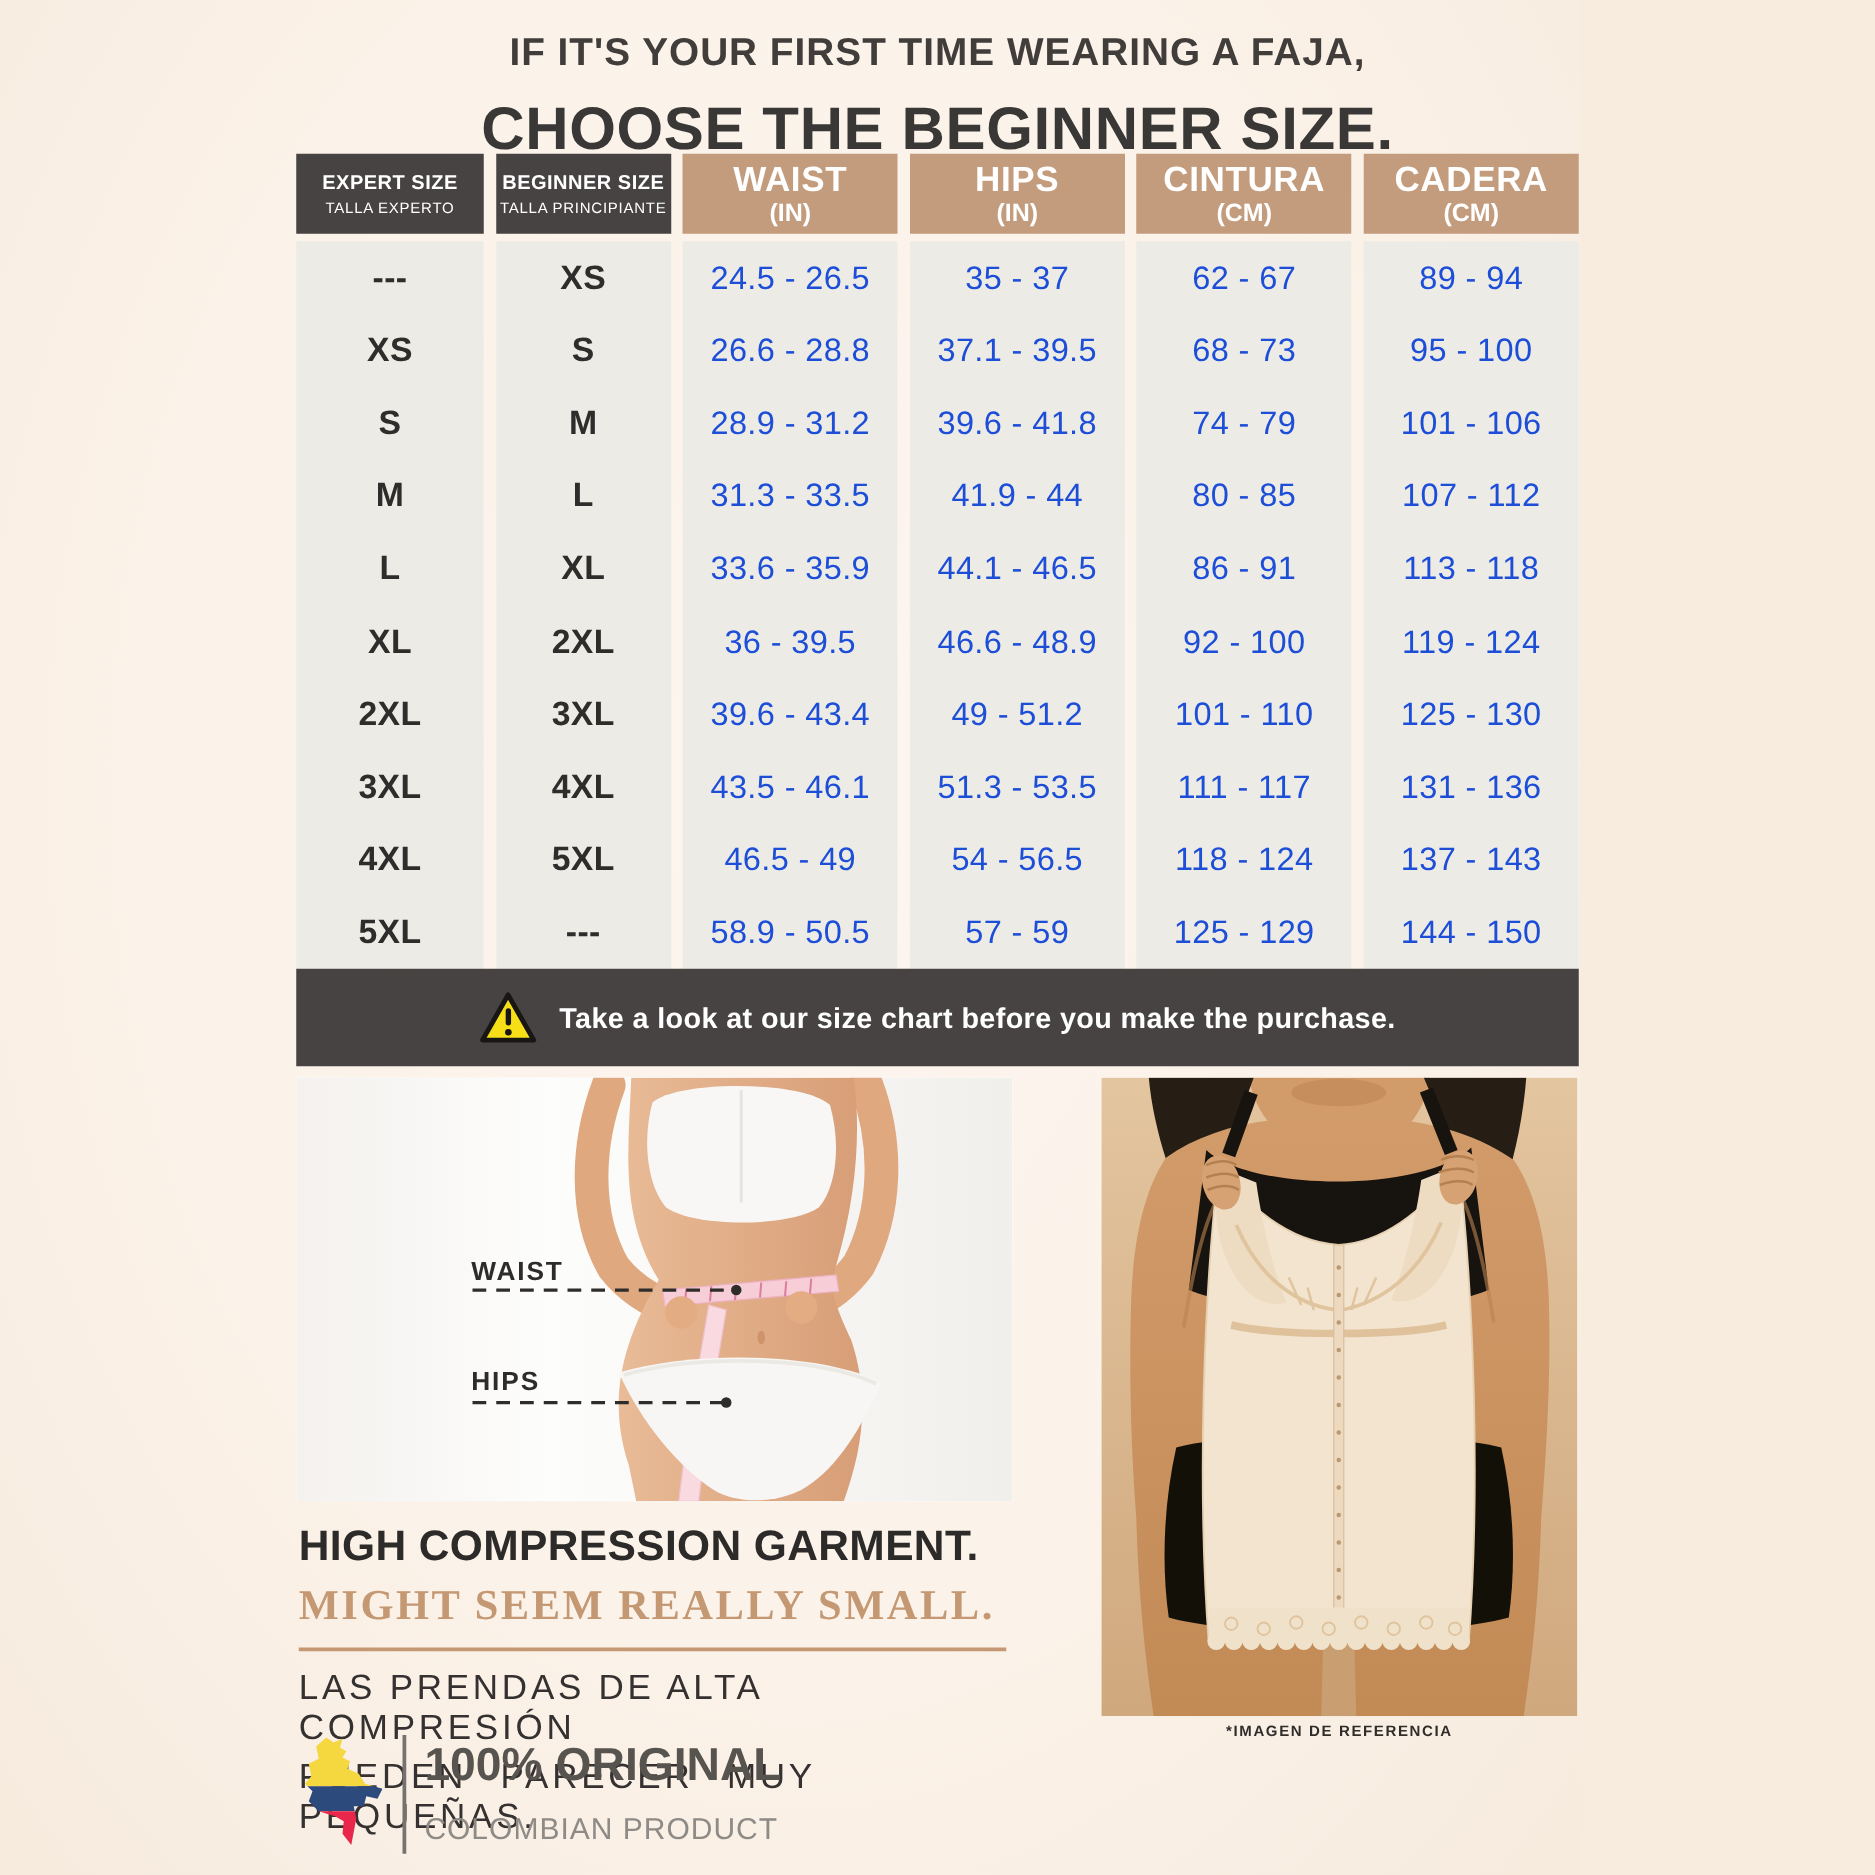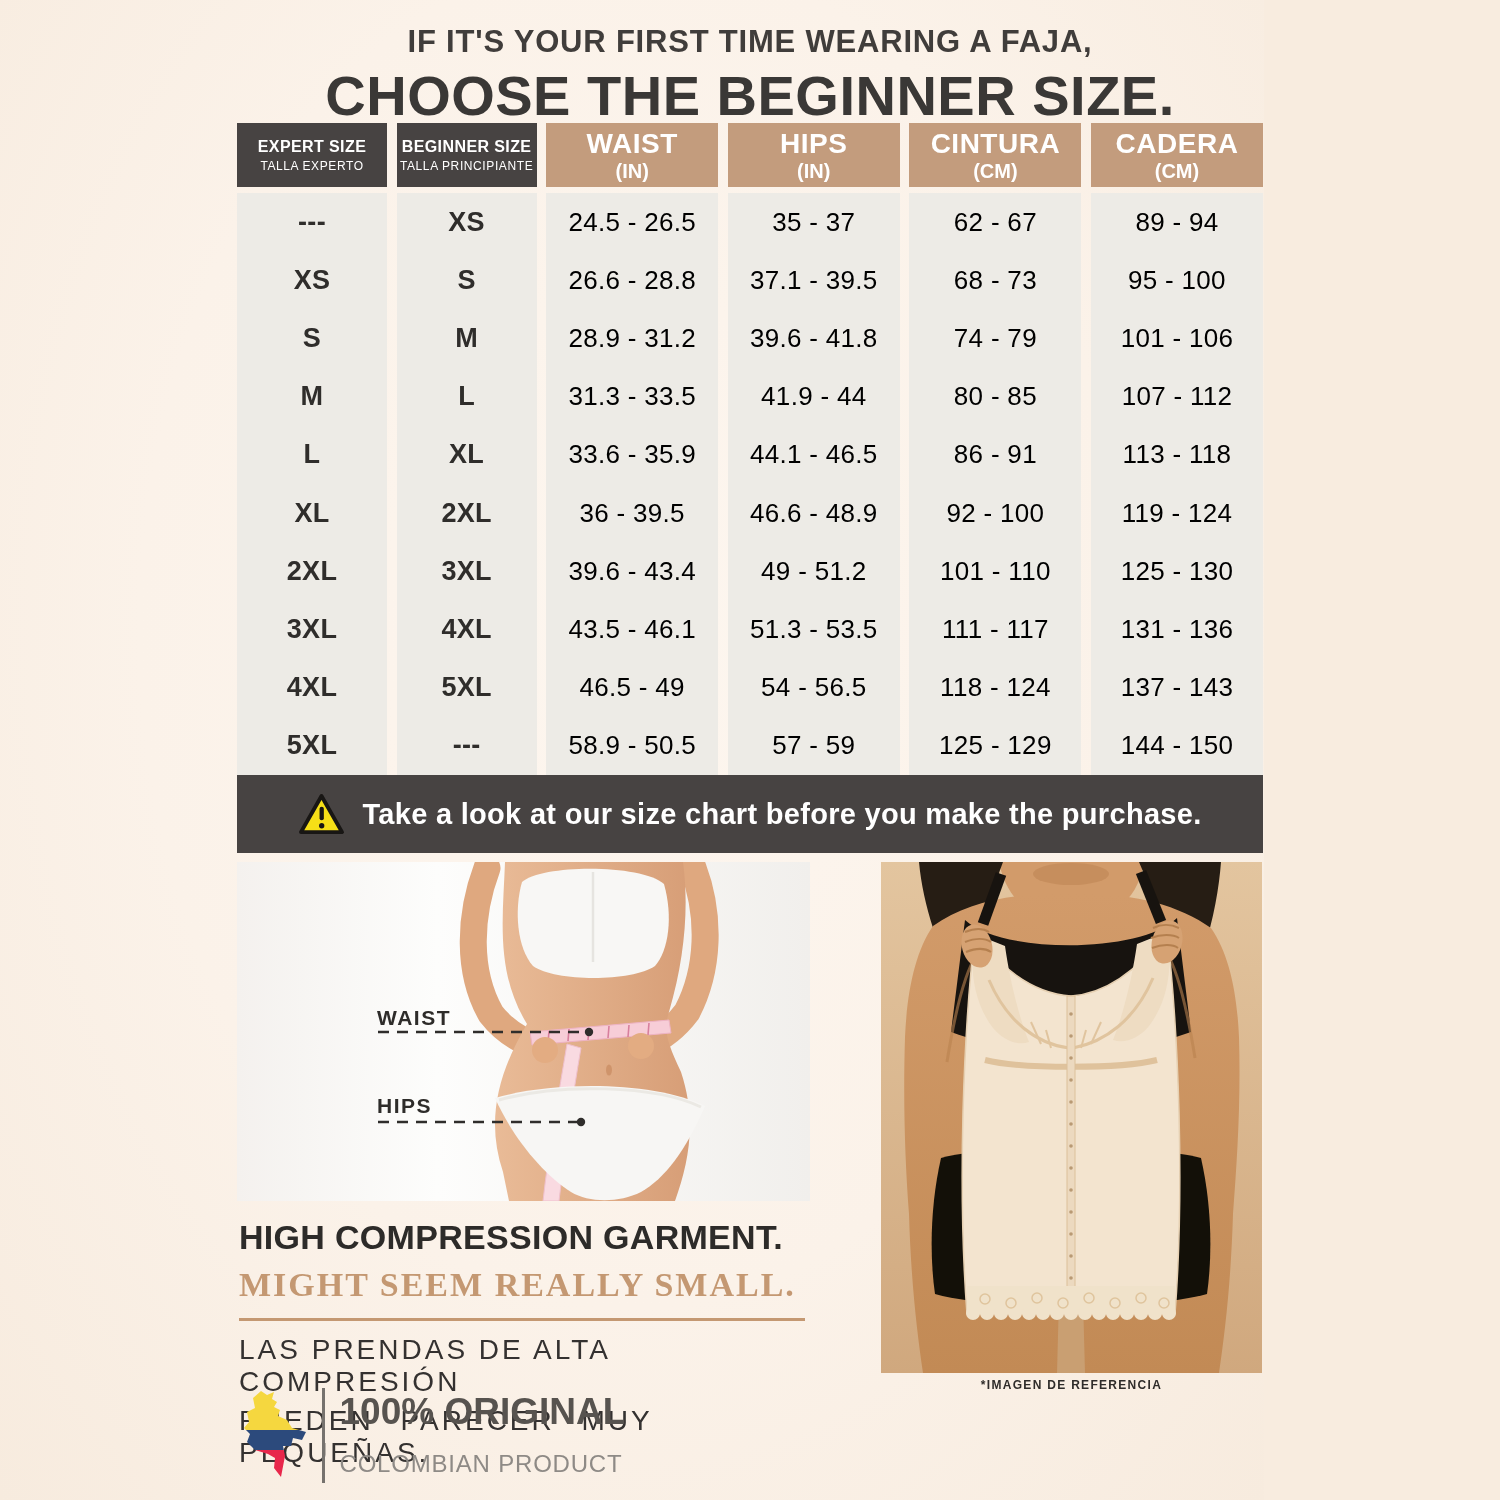--- a/index.html
+++ b/index.html
@@ -8,49 +8,49 @@
     font-family:"Liberation Sans","DejaVu Sans",sans-serif;
     background:#f8ecdf;
   }
   .canvas{
     position:relative;width:1264px;height:1500px;
     background:radial-gradient(ellipse at 50% 42%, #fdf6ef 0%, #fbf2e9 55%, #f7ebde 100%);
   }
   
   .title-wrap{position:absolute;top:24px;left:0;width:1500px;text-align:center;}
   .title-1{font-size:31px;font-weight:700;color:#403d3b;letter-spacing:.8px;}
-  .title-2{font-size:56px;font-weight:800;color:#3a3836;letter-spacing:.5px;margin-top:3px;}
+  .title-2{font-size:48px;font-weight:800;color:#3a3836;letter-spacing:.5px;margin-top:16px;}
   
   .size-table{
     position:absolute;left:237px;top:123px;width:1026px;
     display:grid;grid-template-columns:150px 140px 172px 172px 172px 172px;
     column-gap:9.6px;
   }
   .thead{
     height:64px;margin-bottom:6px;display:flex;flex-direction:column;
     align-items:center;justify-content:center;color:#fff;text-align:center;
   }
   .thead.dark{background:#474342;}
   .thead.tan{background:#c39c7d;}
   .thead.dark .thead-title{font-size:16px;font-weight:800;letter-spacing:.4px;}
   .thead.dark .thead-sub{font-size:12px;font-weight:500;letter-spacing:.6px;margin-top:3px;}
   .thead.tan .thead-title{font-size:28px;font-weight:800;letter-spacing:.5px;}
   .thead.tan .thead-sub{font-size:20px;font-weight:800;margin-top:0;}
   .tcol-body{background:#edebe6;display:flex;flex-direction:column;}
   .tcell{
     height:58.2px;display:flex;align-items:center;justify-content:center;
-    font-size:26px;font-weight:500;color:#000000;letter-spacing:.3px;
+    font-size:26px;font-weight:500;color:#1d4ed8;letter-spacing:.3px;
   }
   .tcell.size-cell{font-size:27px;font-weight:800;color:#2f2d2b;}
   
   .warning-bar{
     position:absolute;left:237px;top:775px;width:1026px;height:78px;
     background:#474342;display:flex;align-items:center;justify-content:center;gap:17px;
   }
-  .warning-bar .w-text{color:#ffffff;font-size:29px;font-weight:800;letter-spacing:.3px;}
+  .warning-bar .w-text{color:#ffffff;font-size:23px;font-weight:800;letter-spacing:.3px;}
   .warning-bar svg{display:block;}
   
   .photo-measure{
     position:absolute;left:237px;top:862px;width:573px;height:339px;overflow:hidden;
     background:#fcfcfb;
   }
   .photo-measure svg{position:absolute;left:0;top:0;}
   .m-label{position:absolute;font-size:21px;font-weight:800;letter-spacing:1.5px;color:#2e2c2a;}
   .m-label.waist{left:140px;top:144px;}
   .m-label.hips{left:140px;top:232px;}

